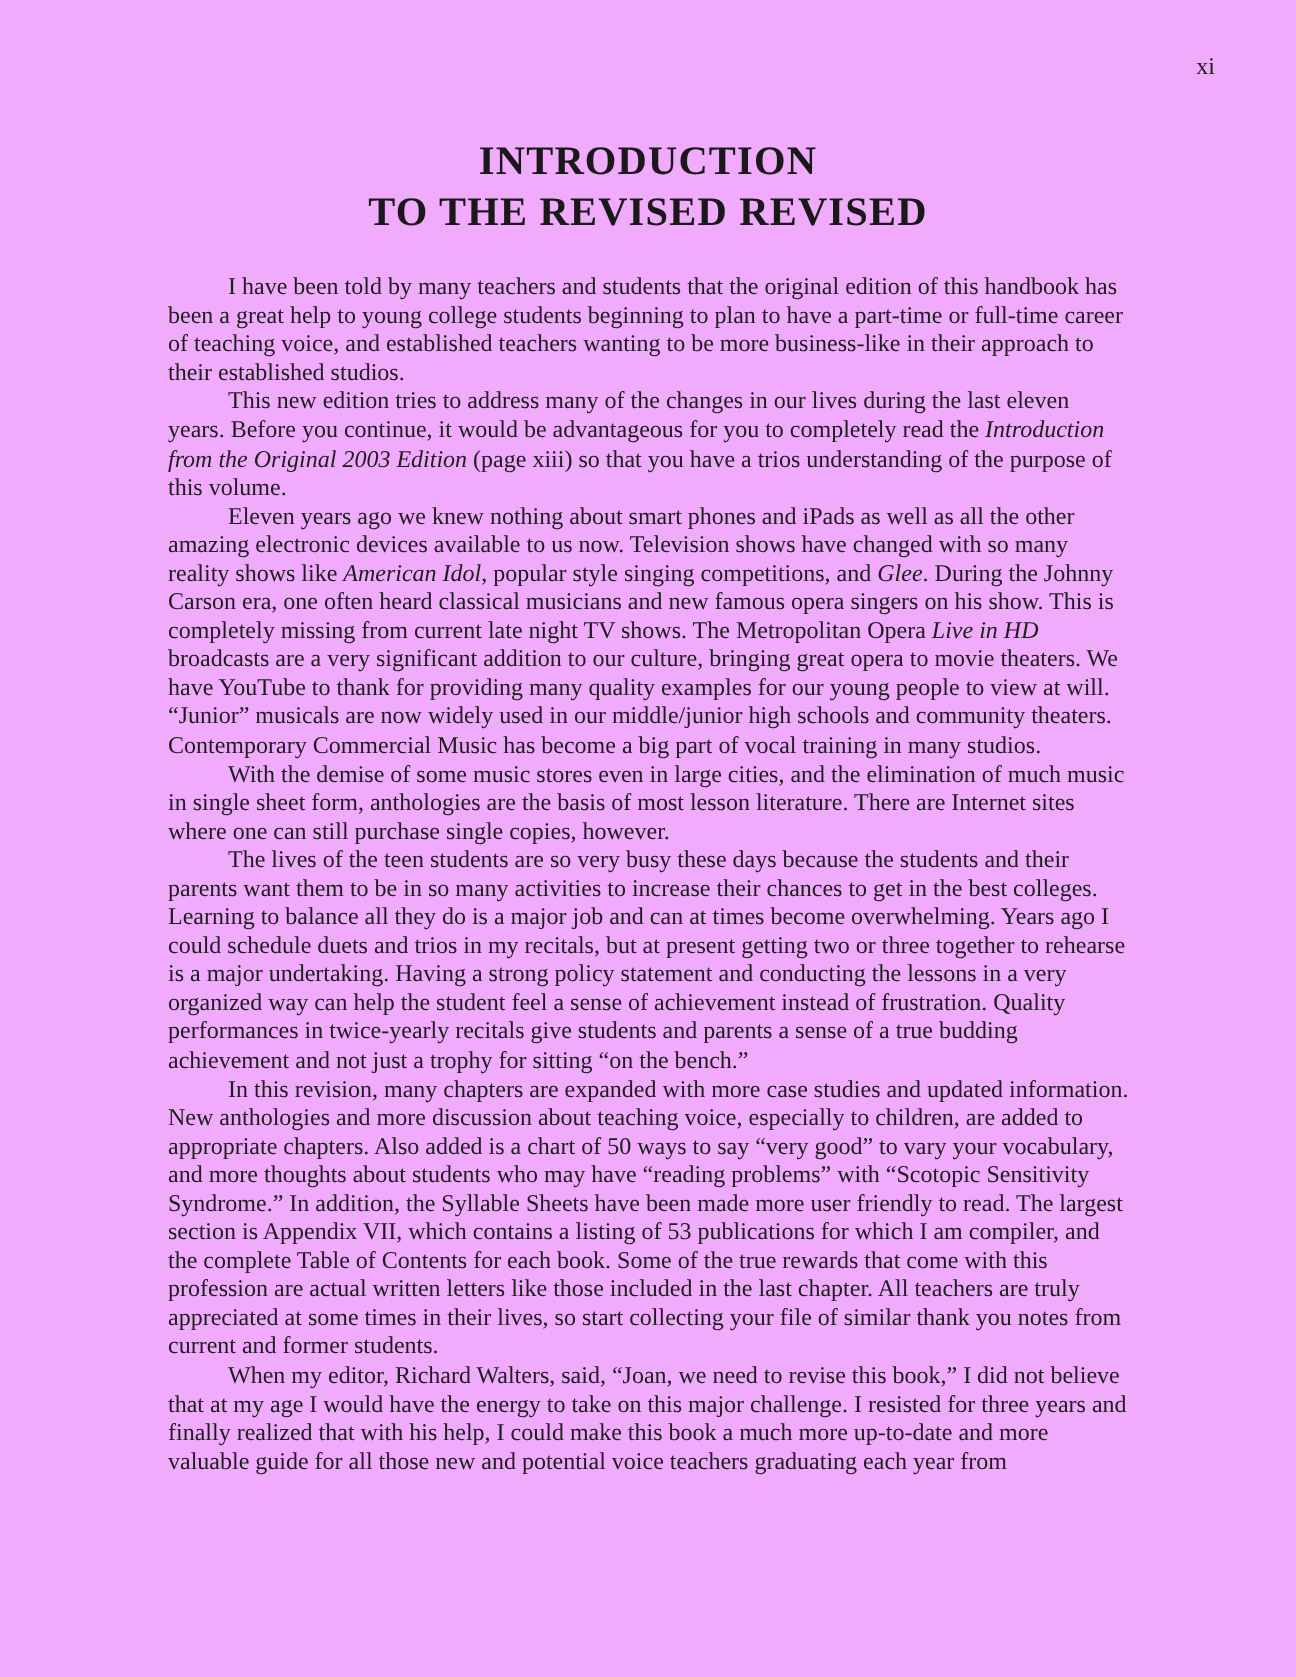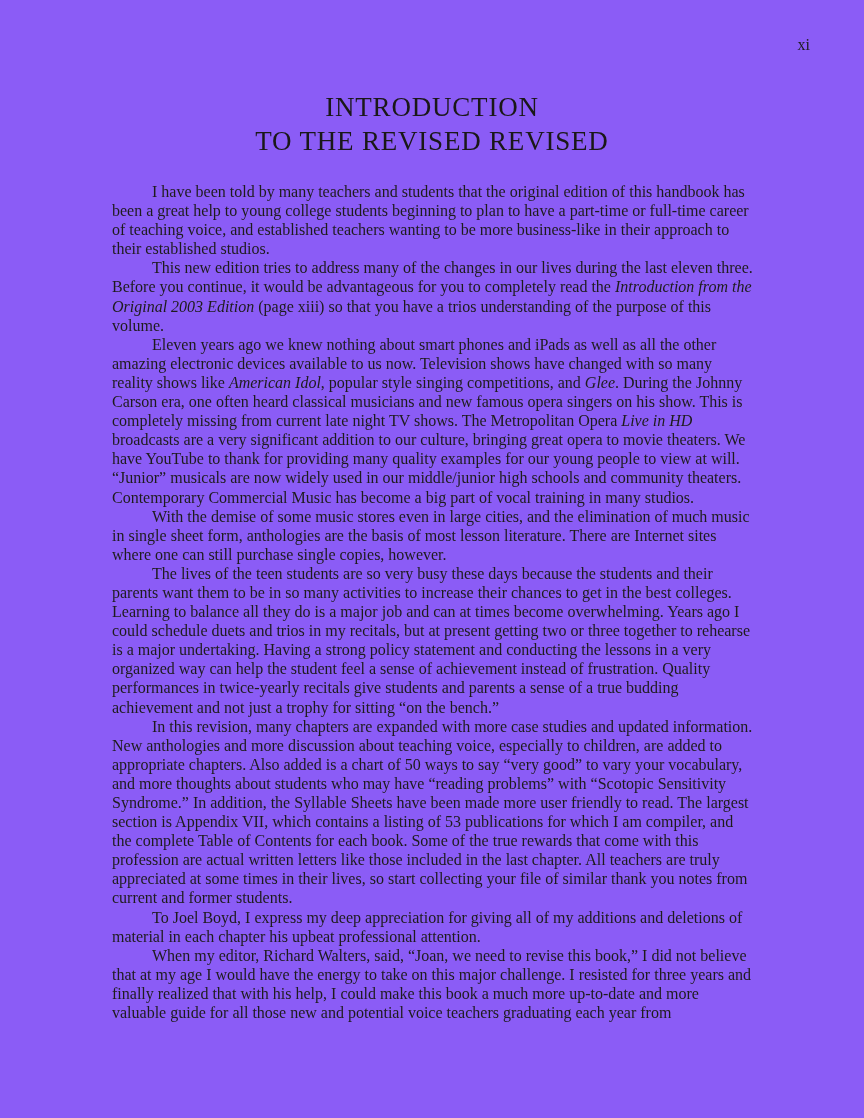--- a/index.html
+++ b/index.html
@@ -4,42 +4,42 @@
 <style>
   html, body {
     margin: 0;
     padding: 0;
     background: #ffffff;
   }
   .page {
     position: relative;
     width: 864px;
     height: 1118px;
-    background: #8b5cf6;
+    background: #f0abfc;
     font-family: "Liberation Serif", serif;
     color: #1e1c1c;
     overflow: hidden;
   }
   .page-number {
     position: absolute;
     top: 37px;
     right: 54px;
     font-size: 16px;
     line-height: 1;
   }
   .chapter-title {
     position: absolute;
     top: 90px;
     left: 0;
     width: 100%;
     margin: 0;
     text-align: center;
     font-size: 27px;
     line-height: 34px;
-    font-weight: normal;
+    font-weight: bold;
     letter-spacing: 0.8px;
     color: #1a1818;
   }
   .body-text {
     position: absolute;
     top: 182px;
     left: 112px;
     width: 642px;
     font-size: 16px;
     line-height: 19.1px;
@@ -57,21 +57,20 @@
 </head>
 <body>
 
 <div class="page">
   <div class="page-number">xi</div>
 
   <h1 class="chapter-title"><span>INTRODUCTION</span><br><span>TO THE REVISED REVISED</span></h1>
 
   <div class="body-text">
       <p><span>I have been told by many teachers and students that the original edition of this handbook has been a great help to young college students beginning to plan to have a part-time or full-time career of teaching voice, and established teachers wanting to be more business-like in their approach to their established studios.</span></p>
-      <p><span>This new edition tries to address many of the changes in our lives during the last eleven three. Before you continue, it would be advantageous for you to completely read the </span><span class="italic">Introduction from the Original 2003 Edition</span><span> (page xiii) so that you have a trios understanding of the purpose of this volume.</span></p>
+      <p><span>This new edition tries to address many of the changes in our lives during the last eleven years. Before you continue, it would be advantageous for you to completely read the </span><span class="italic">Introduction from the Original 2003 Edition</span><span> (page xiii) so that you have a trios understanding of the purpose of this volume.</span></p>
       <p><span>Eleven years ago we knew nothing about smart phones and iPads as well as all the other amazing electronic devices available to us now. Television shows have changed with so many reality shows like </span><span class="italic">American Idol</span><span>, popular style singing competitions, and </span><span class="italic">Glee</span><span>. During the Johnny Carson era, one often heard classical musicians and new famous opera singers on his show. This is completely missing from current late night TV shows. The Metropolitan Opera </span><span class="italic">Live in HD</span><span> broadcasts are a very significant addition to our culture, bringing great opera to movie theaters. We have YouTube to thank for providing many quality examples for our young people to view at will. “Junior” musicals are now widely used in our middle/junior high schools and community theaters. Contemporary Commercial Music has become a big part of vocal training in many studios.</span></p>
       <p><span>With the demise of some music stores even in large cities, and the elimination of much music in single sheet form, anthologies are the basis of most lesson literature. There are Internet sites where one can still purchase single copies, however.</span></p>
       <p><span>The lives of the teen students are so very busy these days because the students and their parents want them to be in so many activities to increase their chances to get in the best colleges. Learning to balance all they do is a major job and can at times become overwhelming. Years ago I could schedule duets and trios in my recitals, but at present getting two or three together to rehearse is a major undertaking. Having a strong policy statement and conducting the lessons in a very organized way can help the student feel a sense of achievement instead of frustration. Quality performances in twice-yearly recitals give students and parents a sense of a true budding achievement and not just a trophy for sitting “on the bench.”</span></p>
       <p><span>In this revision, many chapters are expanded with more case studies and updated information. New anthologies and more discussion about teaching voice, especially to children, are added to appropriate chapters. Also added is a chart of 50 ways to say “very good” to vary your vocabulary, and more thoughts about students who may have “reading problems” with “Scotopic Sensitivity Syndrome.” In addition, the Syllable Sheets have been made more user friendly to read. The largest section is Appendix VII, which contains a listing of 53 publications for which I am compiler, and the complete Table of Contents for each book. Some of the true rewards that come with this profession are actual written letters like those included in the last chapter. All teachers are truly appreciated at some times in their lives, so start collecting your file of similar thank you notes from current and former students.</span></p>
-      <p><span>To Joel Boyd, I express my deep appreciation for giving all of my additions and deletions of material in each chapter his upbeat professional attention.</span></p>
       <p><span>When my editor, Richard Walters, said, “Joan, we need to revise this book,” I did not believe that at my age I would have the energy to take on this major challenge. I resisted for three years and finally realized that with his help, I could make this book a much more up-to-date and more valuable guide for all those new and potential voice teachers graduating each year from</span></p>
     </div>
 </div>
 
 </body></html>

